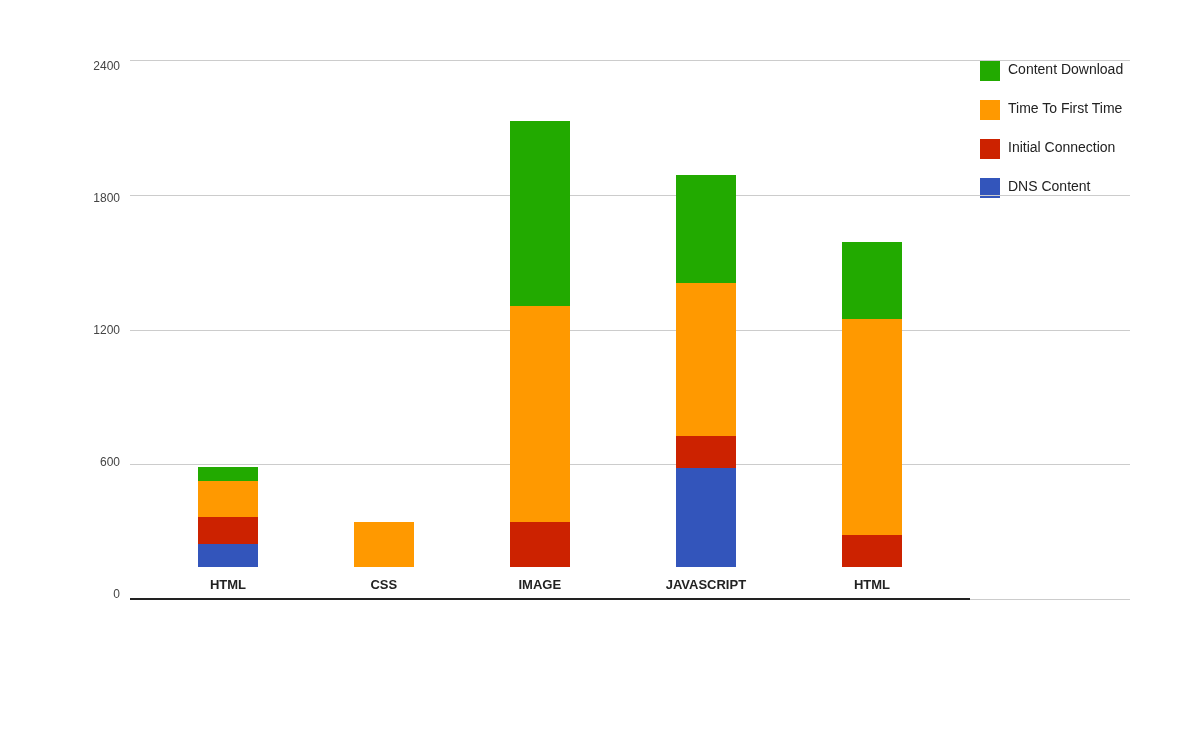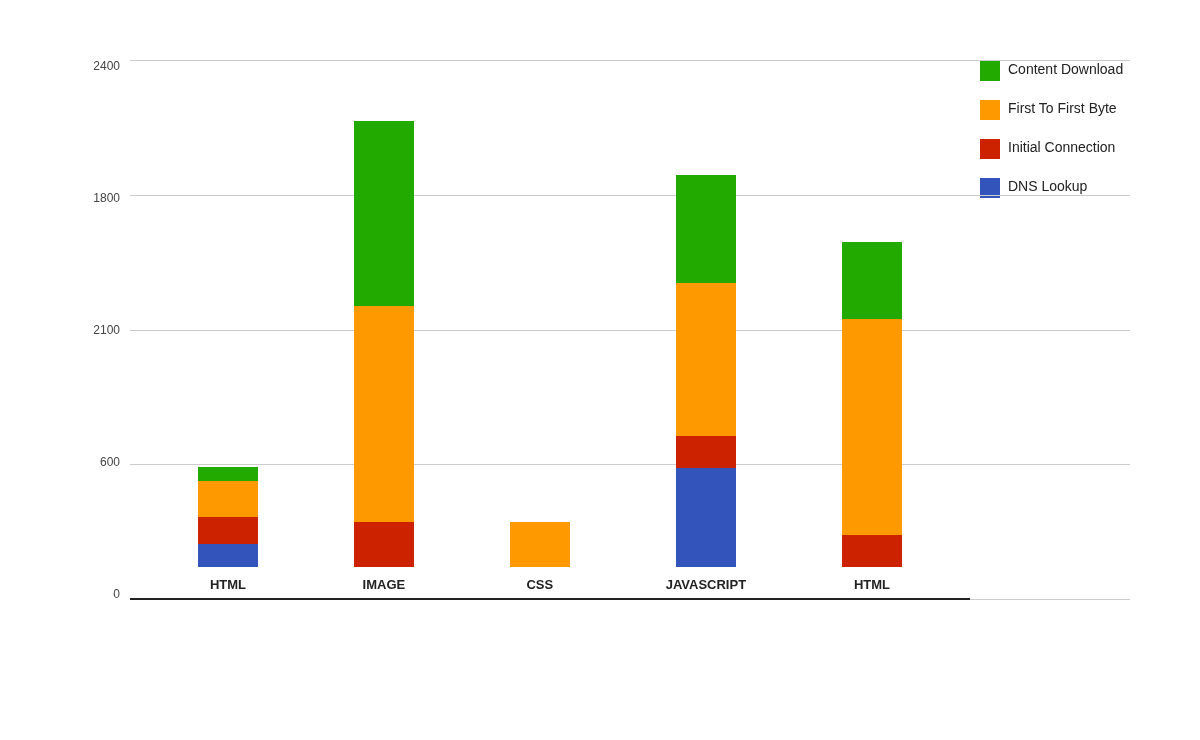--- a/index.html
+++ b/index.html
@@ -136,21 +136,21 @@
 </head>
 <body>
 
 <div class="chart-container">
   <div class="chart-title"></div>
   <div class="chart-area">
 
     <div class="y-axis">
       <div class="y-label">0</div>
       <div class="y-label">600</div>
-      <div class="y-label">2100</div>
+      <div class="y-label">1200</div>
       <div class="y-label">1800</div>
       <div class="y-label">2400</div>
     </div>
 
     <div class="bars-and-legend">
 
       <div class="grid-lines">
         <div class="grid-line"></div>
         <div class="grid-line"></div>
         <div class="grid-line"></div>
@@ -164,31 +164,31 @@
             <div class="bar-stack">
               <div class="bar-segment" style="height: 23px; background: rgb(51, 85, 187);"></div>
               <div class="bar-segment" style="height: 27px; background: rgb(204, 34, 0);"></div>
               <div class="bar-segment" style="height: 36px; background: rgb(255, 153, 0);"></div>
               <div class="bar-segment" style="height: 14px; background: rgb(34, 170, 0);"></div>
             </div>
             <div class="bar-label">HTML</div>
           </div>
           <div class="bar-group">
             <div class="bar-stack">
+              <div class="bar-segment" style="height: 45px; background: rgb(255, 153, 0);"></div>
+            </div>
+            <div class="bar-label">CSS</div>
+          </div>
+          <div class="bar-group">
+            <div class="bar-stack">
               <div class="bar-segment" style="height: 45px; background: rgb(204, 34, 0);"></div>
               <div class="bar-segment" style="height: 216px; background: rgb(255, 153, 0);"></div>
               <div class="bar-segment" style="height: 185px; background: rgb(34, 170, 0);"></div>
             </div>
             <div class="bar-label">IMAGE</div>
-          </div>
-          <div class="bar-group">
-            <div class="bar-stack">
-              <div class="bar-segment" style="height: 45px; background: rgb(255, 153, 0);"></div>
-            </div>
-            <div class="bar-label">CSS</div>
           </div>
           <div class="bar-group">
             <div class="bar-stack">
               <div class="bar-segment" style="height: 99px; background: rgb(51, 85, 187);"></div>
               <div class="bar-segment" style="height: 32px; background: rgb(204, 34, 0);"></div>
               <div class="bar-segment" style="height: 153px; background: rgb(255, 153, 0);"></div>
               <div class="bar-segment" style="height: 108px; background: rgb(34, 170, 0);"></div>
             </div>
             <div class="bar-label">JAVASCRIPT</div>
           </div>
@@ -202,26 +202,26 @@
           </div>
         </div>
 
       <div class="legend" id="legend-container">
           <div class="legend-item">
             <div class="legend-color" style="background: rgb(34, 170, 0);"></div>
             <div class="legend-text">Content Download</div>
           </div>
           <div class="legend-item">
             <div class="legend-color" style="background: rgb(255, 153, 0);"></div>
-            <div class="legend-text">First To First Byte</div>
+            <div class="legend-text">Time To First Time</div>
           </div>
           <div class="legend-item">
             <div class="legend-color" style="background: rgb(204, 34, 0);"></div>
             <div class="legend-text">Initial Connection</div>
           </div>
           <div class="legend-item">
             <div class="legend-color" style="background: rgb(51, 85, 187);"></div>
-            <div class="legend-text">DNS Lookup</div>
+            <div class="legend-text">DNS Content</div>
           </div>
         </div>
     </div>
   </div>
 </div>
 
 </body></html>

